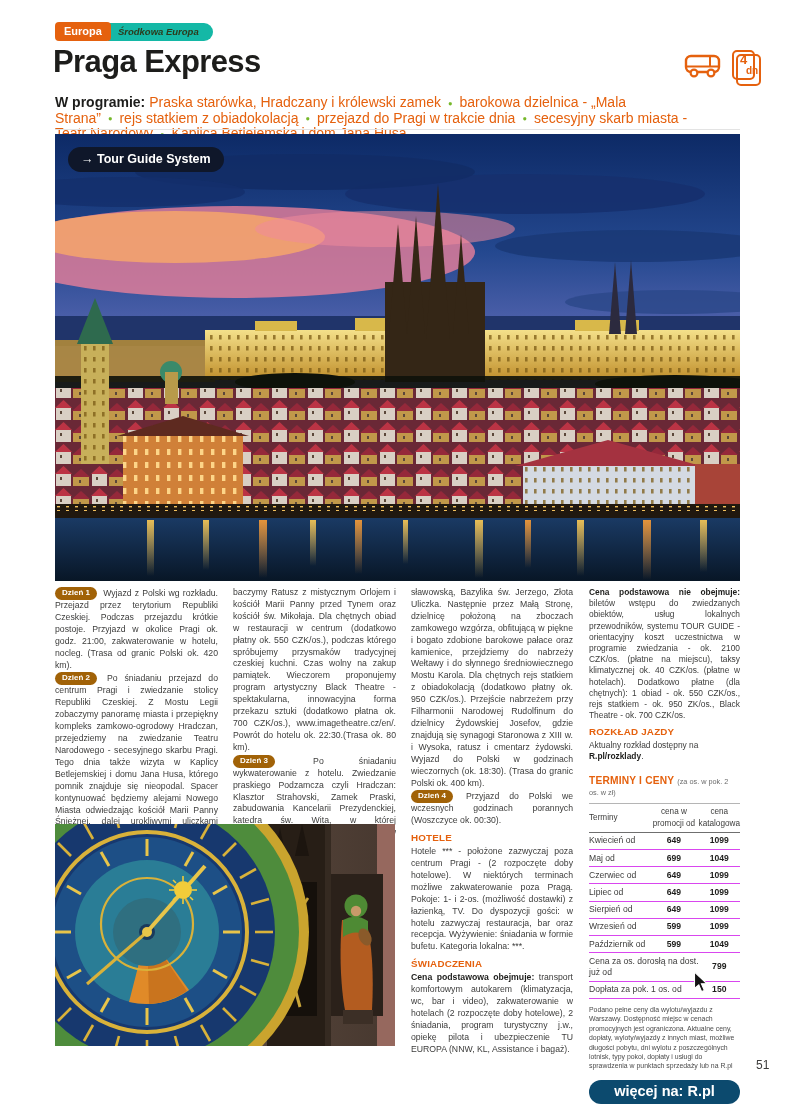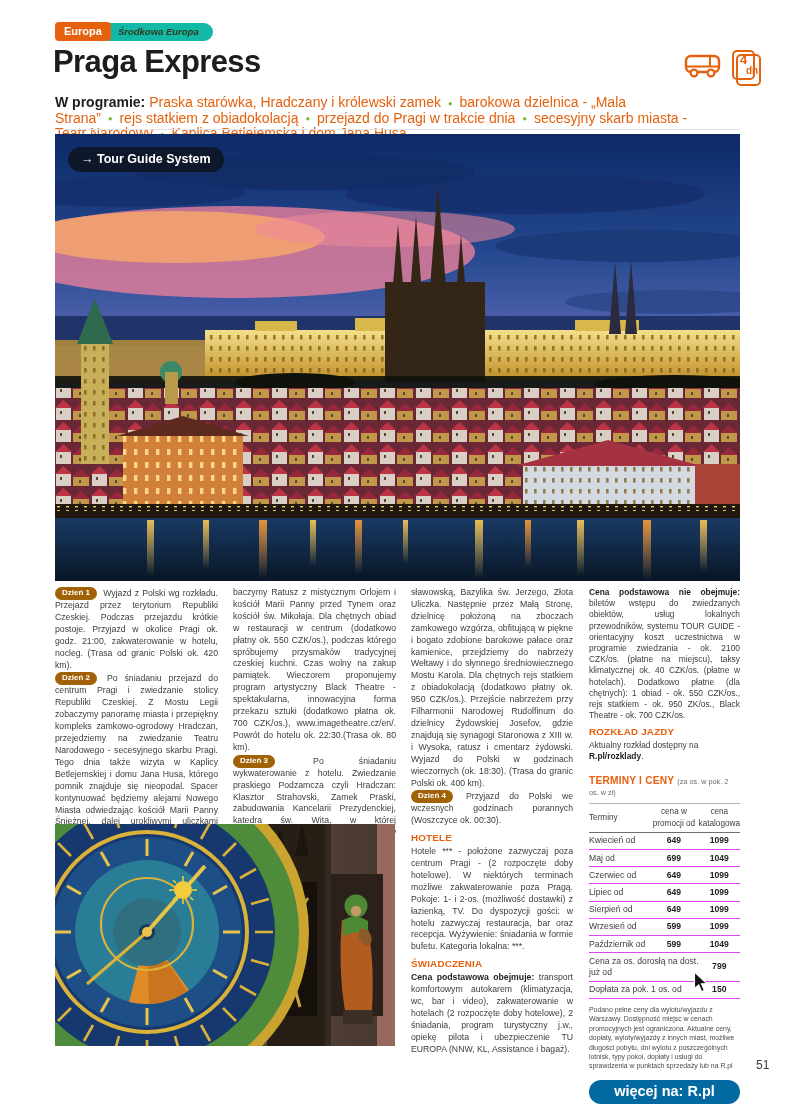--- a/index.html
+++ b/index.html
@@ -40,21 +40,21 @@
   .rozklad-text { text-align:left; }
   .terminy-caption { margin-top:13px; text-align:left; }
   .terminy-caption .sec-head { display:inline; font-size:10.2px; }
   .terminy-note { color:#6b6b6b; font-size:7.3px; margin-left:3px; }
   .price-table { width:100%; border-collapse:collapse; margin-top:5px; }
   .price-table th { font-weight:normal; font-size:8.2px; color:#3c3c3b; border-top:1px solid #b5b5b5; border-bottom:1px solid #6f6f6f; padding:2px 0 3px; text-align:center; }
   .price-table th:first-child { text-align:left; }
   .price-table td { font-size:8.6px; border-bottom:1px solid #d946ef; padding:2.5px 0; color:#3c3c3b; }
   .price-table .num { font-weight:800; text-align:center; color:#1d1d1b; }
   .fine { font-size:6.9px; line-height:9.4px; color:#4a4a4a; margin-top:6px; text-align:left; }
-  .btn { background:#0369a1; color:#fff; font-weight:800; text-align:center; cursor:pointer; }
+  .btn { background:#0c4a6e; color:#fff; font-weight:800; text-align:center; cursor:pointer; }
   .btn-more { font-size:14.5px; border-radius:15px; padding:6px 0 7px; margin-top:9px; }
 
   
   .clock-photo { position:absolute; left:55px; top:824px; width:340px; height:222px; overflow:hidden; background:#2a2018; }
 
   .page-num { position:absolute; left:756px; top:1058px; font-size:12px; color:#3c3c3b; }
   .cursor { position:absolute; left:693px; top:971px; z-index:20; }
 </style>
 </head>
 <body>

